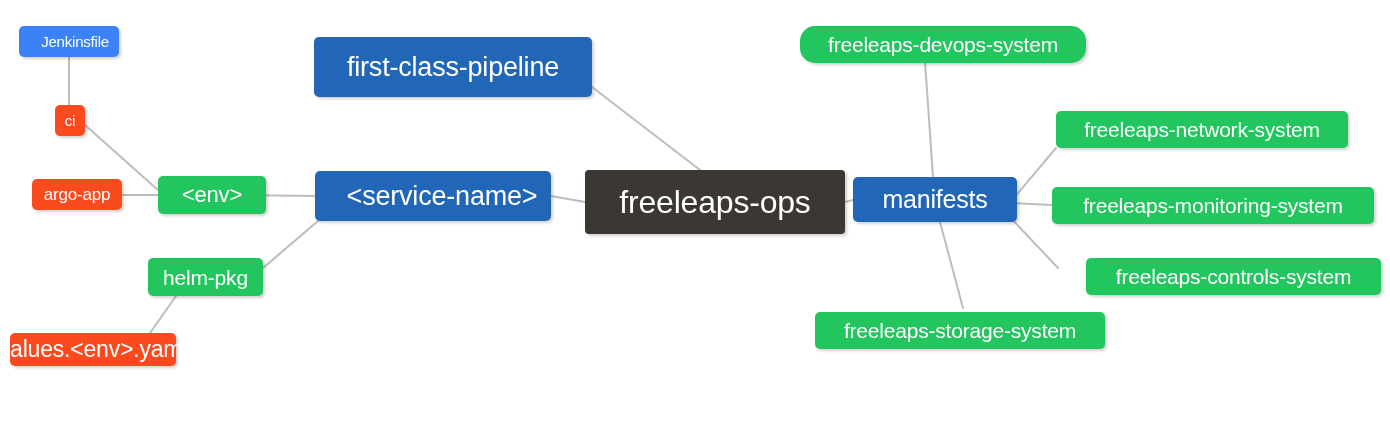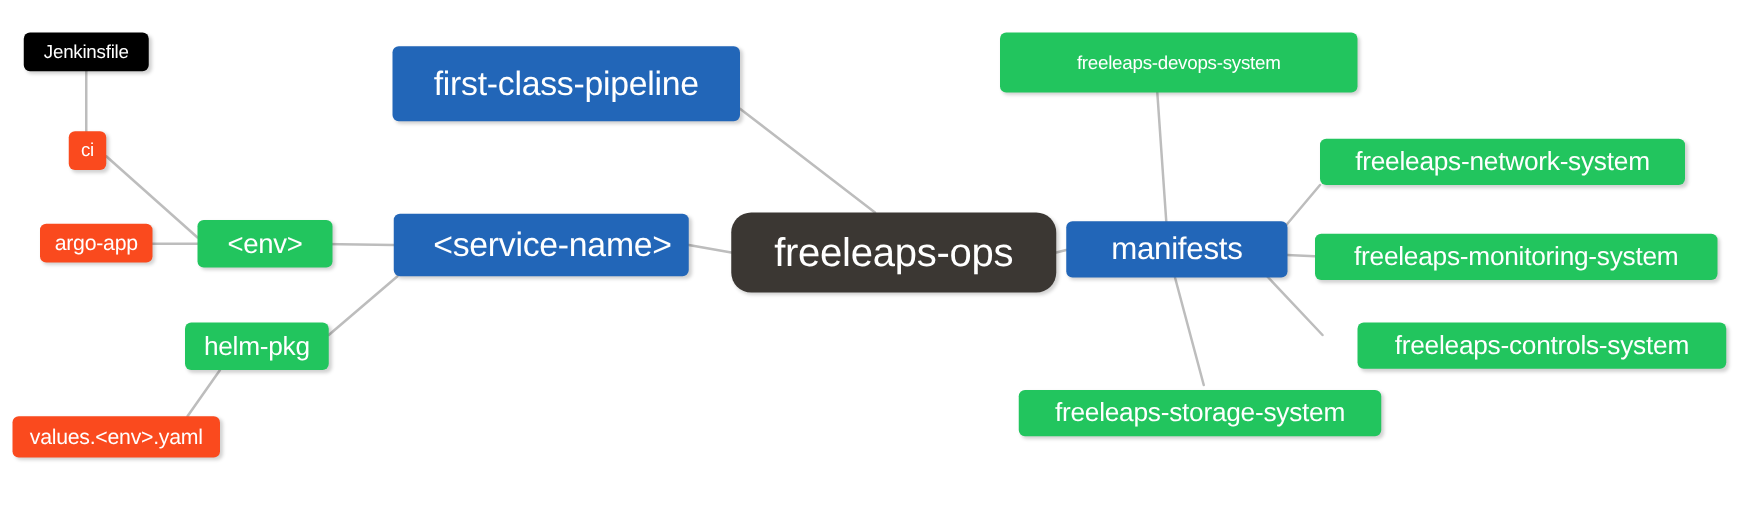--- a/index.html
+++ b/index.html
@@ -39,25 +39,25 @@
     color: #ffffff;
     border-radius: 5px;
     white-space: nowrap;
     line-height: 1;
     box-shadow: 2px 2px 3px rgba(0,0,0,0.18);
     letter-spacing: -0.2px;
     padding: 0 10px;
   }
   .node.root {
     background: #3b3733;
-    border-radius: 16px;
+    border-radius: 4px;
   }
   .node.blue   { background: #2266b8; }
   .node.green  { background: #22c55e; }
-  .node.orange { background: #000000; }
+  .node.orange { background: #3b82f6; justify-content: flex-end; }
   .node.red    { background: #fa4a1e; text-align: right; }
 </style>
 </head>
 <body>
 
 <div id="canvas">
   <svg id="edges" viewBox="0 0 1390 421">
       <path class="edge" d="M 585 202 L 551 196" stroke="#bdbdbd"></path>
       <path class="edge" d="M 592 87 L 700 170" stroke="#bdbdbd"></path>
       <path class="edge" d="M 845 202 L 853 200" stroke="#bdbdbd"></path>
@@ -76,30 +76,30 @@
   <div id="node-layer">
       <div class="node root" style="left: 585px; top: 170px; width: 260px; height: 64px; font-size: 32px;">
         <span>freeleaps-ops</span>
       </div>
       <div class="node blue" style="left: 315px; top: 171px; width: 236px; height: 50px; font-size: 27px; padding-left: 28px;">
         <span>&lt;service-name&gt;</span>
       </div>
       <div class="node blue" style="left: 314px; top: 37px; width: 278px; height: 60px; font-size: 27px;">
         <span>first-class-pipeline</span>
       </div>
-      <div class="node blue" style="left: 853px; top: 177px; width: 177px; height: 45px; font-size: 25px;">
+      <div class="node blue" style="left: 853px; top: 177px; width: 164px; height: 45px; font-size: 25px;">
         <span>manifests</span>
       </div>
       <div class="node green" style="left: 158px; top: 176px; width: 108px; height: 38px; font-size: 22px;">
         <span>&lt;env&gt;</span>
       </div>
       <div class="node green" style="left: 148px; top: 258px; width: 115px; height: 38px; font-size: 21px; justify-content: center;">
         <span>helm-pkg</span>
       </div>
-      <div class="node green" style="left: 800px; top: 26px; width: 286px; height: 48px; font-size: 15px;">
+      <div class="node green" style="left: 800px; top: 26px; width: 286px; height: 37px; font-size: 21px; border-radius: 15px;">
         <span>freeleaps-devops-system</span>
       </div>
       <div class="node green" style="left: 1056px; top: 111px; width: 292px; height: 37px; font-size: 21px;">
         <span>freeleaps-network-system</span>
       </div>
       <div class="node green" style="left: 1052px; top: 187px; width: 322px; height: 37px; font-size: 21px;">
         <span>freeleaps-monitoring-system</span>
       </div>
       <div class="node green" style="left: 1086px; top: 258px; width: 295px; height: 37px; font-size: 21px;">
         <span>freeleaps-controls-system</span>
@@ -109,17 +109,17 @@
       </div>
       <div class="node orange" style="left: 19px; top: 26px; width: 100px; height: 31px; font-size: 15px;">
         <span>Jenkinsfile</span>
       </div>
       <div class="node red" style="left: 55px; top: 105px; width: 30px; height: 31px; font-size: 15px;">
         <span>ci</span>
       </div>
       <div class="node red" style="left: 32px; top: 179px; width: 90px; height: 31px; font-size: 17px;">
         <span>argo-app</span>
       </div>
-      <div class="node red" style="left: 10px; top: 333px; width: 166px; height: 33px; font-size: 17px;">
+      <div class="node red" style="left: 10px; top: 333px; width: 166px; height: 33px; font-size: 23px;">
         <span>values.&lt;env&gt;.yaml</span>
       </div>
     </div>
 </div>
 
 </body></html>

